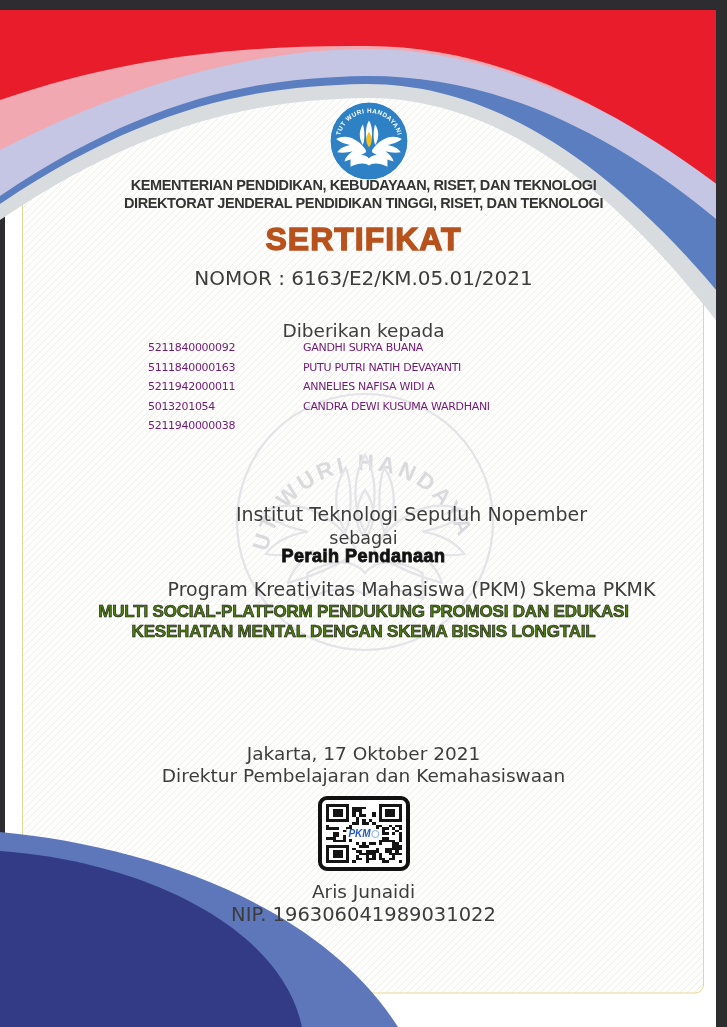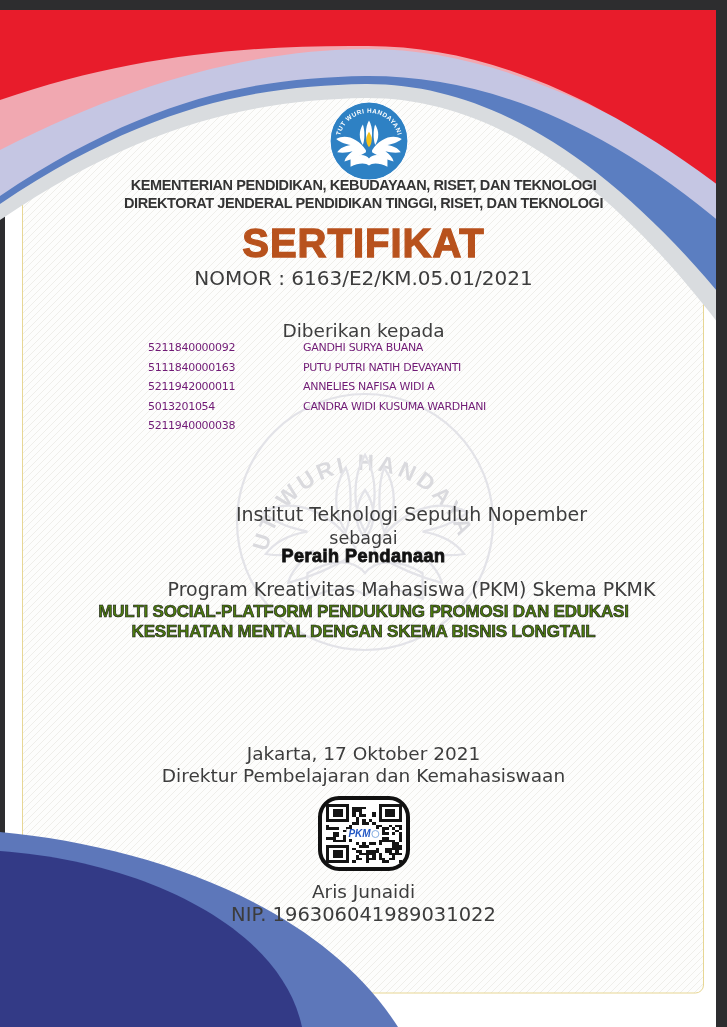--- a/index.html
+++ b/index.html
@@ -20,37 +20,37 @@
         font-size:7px;letter-spacing:1.1px;}
 
   
   .lg-w{fill:#ffffff;} .lg-f{fill:var(--c-flame_yellow);}
   .lg-t{fill:#ffffff;font-family:"Liberation Sans",sans-serif;font-weight:bold;
         font-size:6.2px;letter-spacing:0.5px;}
 
   .txt{position:absolute;left:0;width:727px;text-align:center;white-space:nowrap;}
   .hdr{font-family:"Liberation Sans",sans-serif;font-weight:bold;font-size:14.5px;
        letter-spacing:-0.4px;color:#343434;}
-  .t-title{font-family:"Liberation Sans",sans-serif;font-weight:bold;font-size:40px;
+  .t-title{font-family:"Liberation Sans",sans-serif;font-weight:bold;font-size:32px;
        letter-spacing:1px;color:var(--c-title_orange);-webkit-text-stroke:1.3px var(--c-title_orange);}
   .t-nomor{font-size:20px;color:#3d3d3d;}
   .t-reg18{font-size:18.5px;color:#3d3d3d;}
   .t-reg19{font-size:19px;color:#3d3d3d;padding-left:48px;}
   .t-award{font-family:"Liberation Sans",sans-serif;font-weight:bold;font-size:18px;
        color:#121212;-webkit-text-stroke:0.9px #121212;letter-spacing:0.5px;}
   .t-proj{font-family:"Liberation Sans",sans-serif;font-weight:bold;font-size:17px;
        color:#4d7c0f;-webkit-text-stroke:0.6px #141414;letter-spacing:-0.2px;}
 
   .names{position:absolute;left:148px;top:338px;font-size:11px;line-height:19.6px;
          color:#701a75;letter-spacing:-0.3px;}
   .nrow{display:flex;}
   .nid{width:155px;}
 
   .qr-wrap{position:absolute;left:318px;top:796px;width:92px;height:75px;
-           background:#fff;border:4.5px solid #111;border-radius:21px;
+           background:#fff;border:4.5px solid #111;border-radius:9px;
            box-sizing:border-box;padding:4px;}
   .qr-wrap svg{display:block;width:100%;height:100%;fill:#151515;shape-rendering:crispEdges;}
   .qr-logo{position:absolute;left:50%;top:50%;transform:translate(-50%,-50%);
            background:#fff;padding:0 2px;display:flex;align-items:center;gap:1px;}
   .qr-pkm{font-family:"Liberation Sans",sans-serif;font-weight:bold;font-style:italic;
           font-size:10px;color:#2257c4;line-height:10px;}
   .qr-globe{width:8px;height:8px;border:1.6px solid #85aee2;border-radius:50%;
             box-sizing:border-box;display:inline-block;}
   .logo{position:absolute;left:328px;top:100px;width:82px;height:82px;}
 </style>
@@ -129,21 +129,21 @@
     <div class="nrow">
       <span class="nid">5111840000163</span>
       <span>PUTU PUTRI NATIH DEVAYANTI</span>
     </div>
     <div class="nrow">
       <span class="nid">5211942000011</span>
       <span>ANNELIES NAFISA WIDI A</span>
     </div>
     <div class="nrow">
       <span class="nid">5013201054</span>
-      <span>CANDRA WIDI KUSUMA WARDHANI</span>
+      <span>CANDRA DEWI KUSUMA WARDHANI</span>
     </div>
     <div class="nrow">
       <span class="nid">5211940000038</span>
     </div>
   </div>
 
   <div class="txt t-reg19" style="top:503px">Institut Teknologi Sepuluh Nopember</div>
   <div class="txt" style="top:528px;font-size:17.5px">sebagai</div>
   <div class="txt t-award" style="top:546px">Peraih Pendanaan</div>
   <div class="txt t-reg19" style="top:578px">Program Kreativitas Mahasiswa (PKM) Skema PKMK</div>

